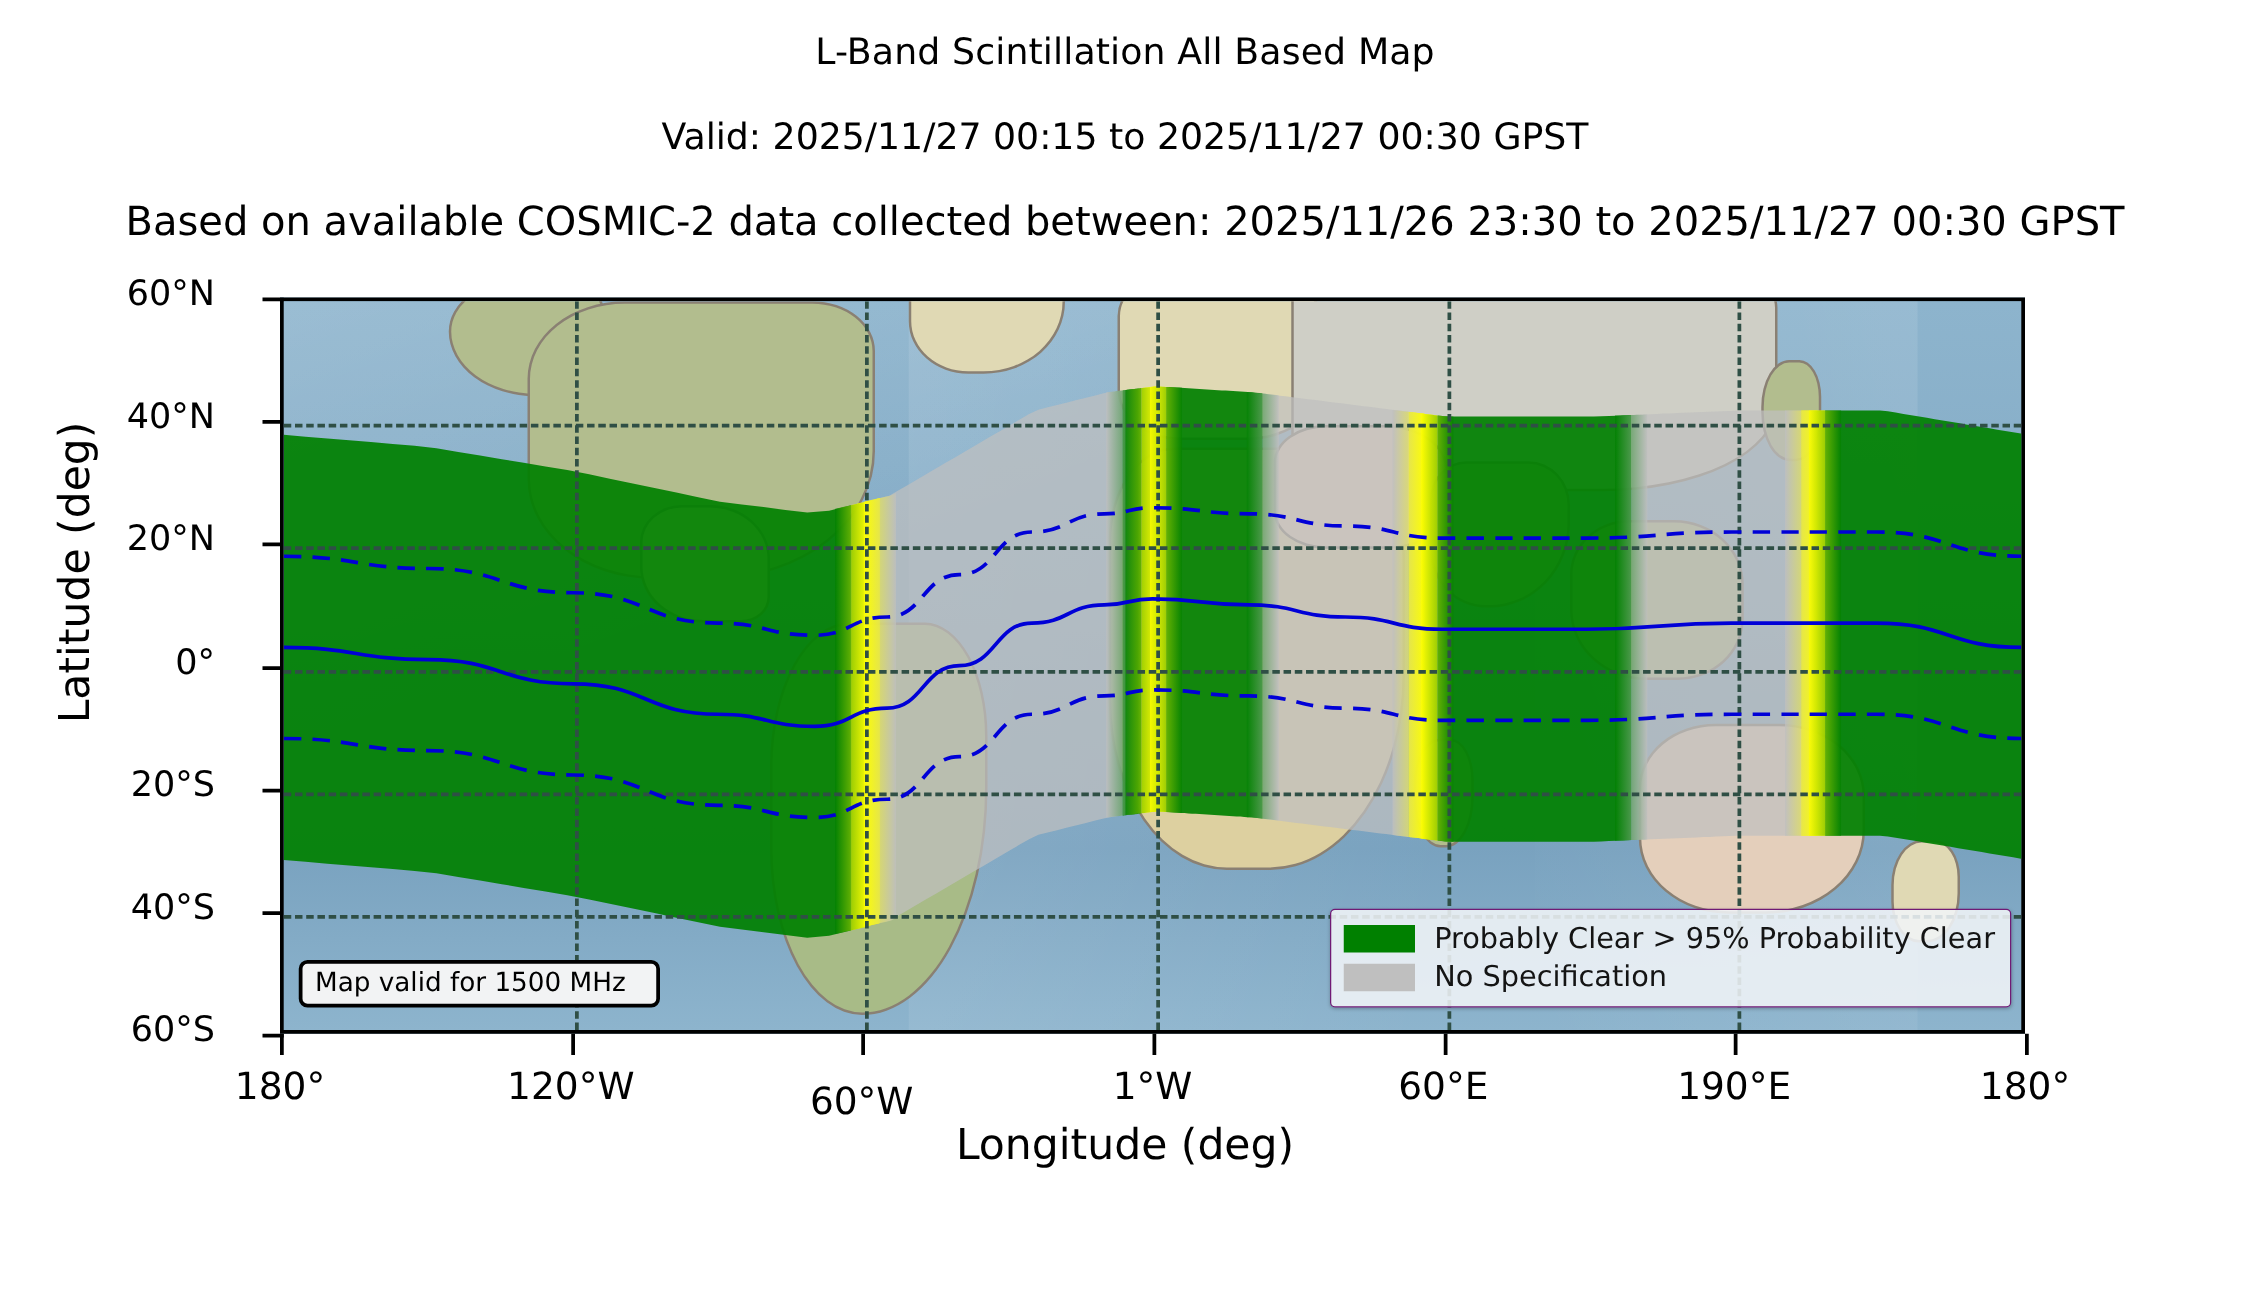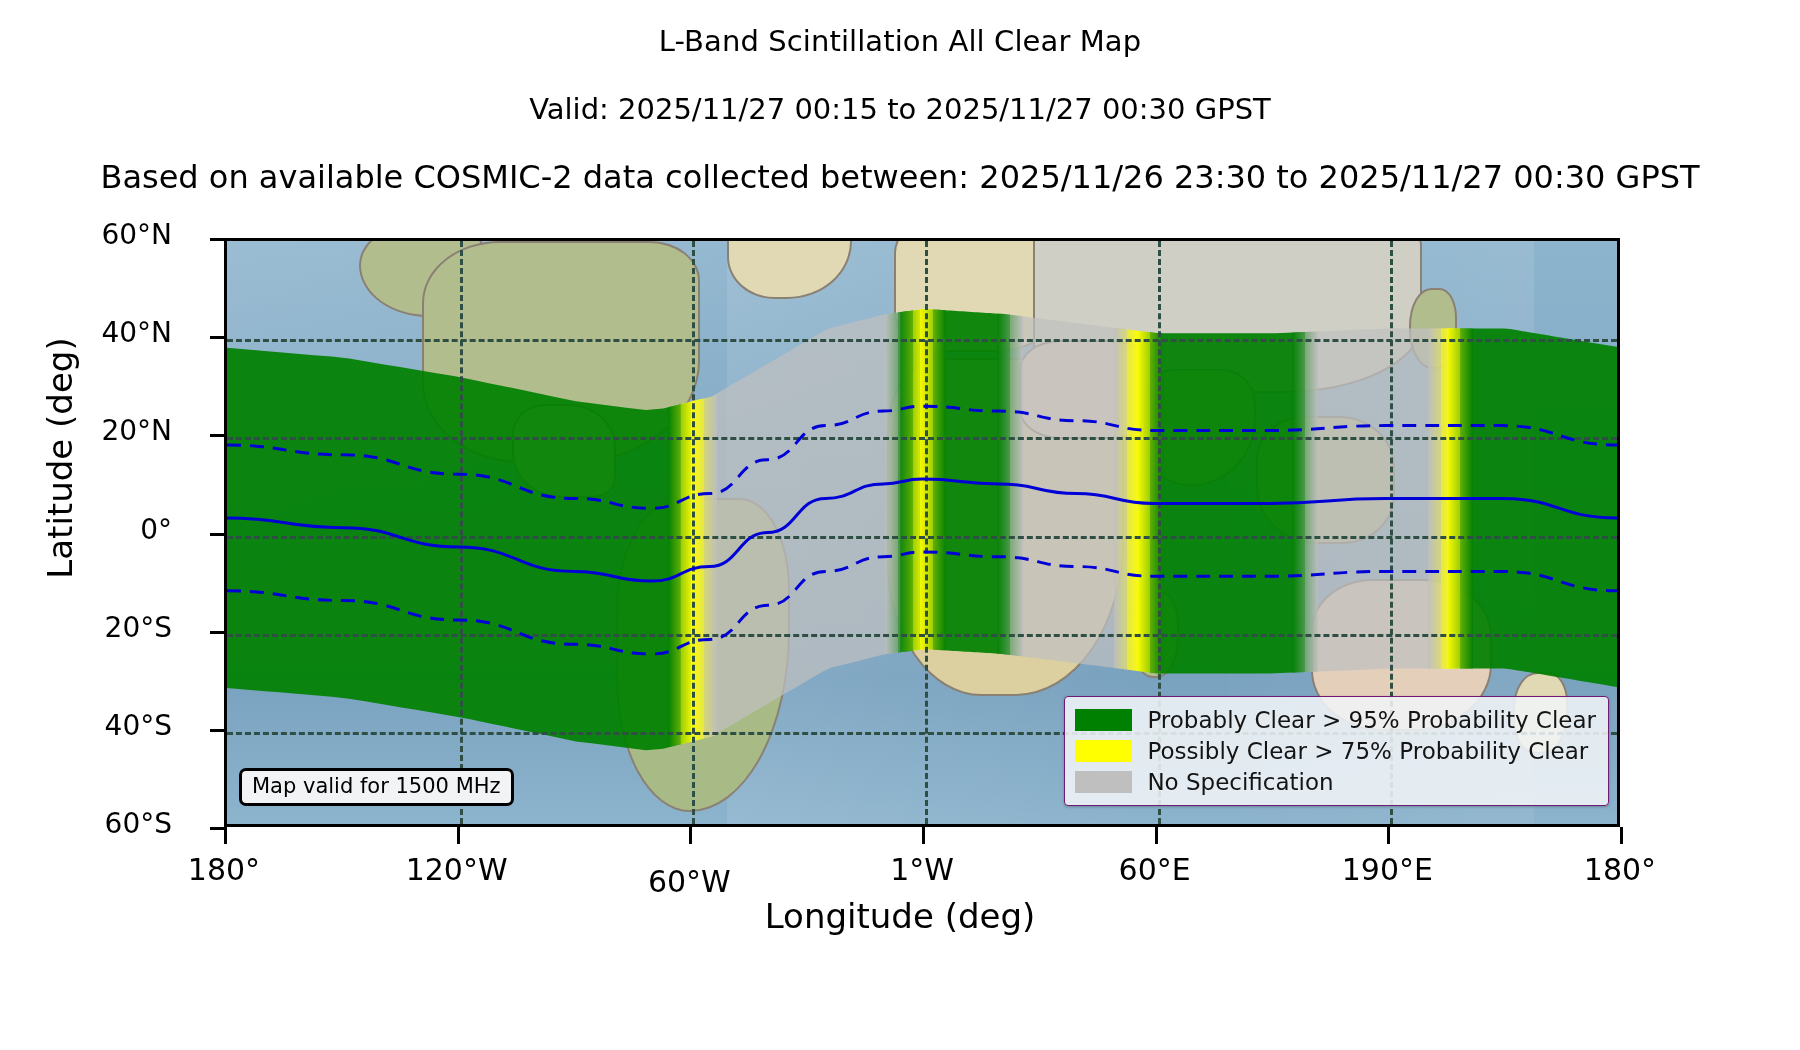--- a/index.html
+++ b/index.html
@@ -163,21 +163,21 @@
   }
 
   
   .anno-box {
     position: absolute;
     left: 12px;
     bottom: 18px;
     background: #f2f3f4;
     border: 3px solid #000000;
     border-radius: 7px;
-    padding: 3px 10px 5px 10px;
+    padding: 3px 24px 5px 10px;
   }
   .anno-text {
     font-size: 21px;
     color: #000000;
     white-space: nowrap;
   }
 
   
   .tick-y {
     position: absolute;
@@ -223,21 +223,21 @@
     text-align: center;
     font-size: 34px;
     transform: rotate(-90deg);
     transform-origin: center center;
   }
 </style>
 </head>
 <body>
 
 <div class="title-block">
-  <div class="title-main">L-Band Scintillation All Clear Map</div>
+  <div class="title-main">L-Band Scintillation All Based Map</div>
   <div class="title-sub">Valid: 2025/11/27 00:15 to 2025/11/27 00:30 GPST</div>
   <div class="title-source">Based on available COSMIC-2 data collected between: 2025/11/26 23:30 to 2025/11/27 00:30 GPST</div>
 </div>
 
 <div id="y-axis">
     <div class="tick-y" style="top: 238px;"></div>
     <div class="ticklabel-y" style="top: 218px;">60°N</div>
     <div class="tick-y" style="top: 336.167px;"></div>
     <div class="ticklabel-y" style="top: 316.167px;">40°N</div>
     <div class="tick-y" style="top: 434.333px;"></div>
@@ -324,24 +324,20 @@
     <div class="anno-box">
       <span class="anno-text">Map valid for 1500 MHz</span>
     </div>
 
     <div class="legend" id="legend">
         <div class="legend-row">
           <span class="legend-swatch" style="background: rgb(0, 128, 0);"></span>
           <span class="legend-label">Probably Clear &gt; 95% Probability Clear</span>
         </div>
         <div class="legend-row">
-          <span class="legend-swatch" style="background: rgb(255, 255, 0);"></span>
-          <span class="legend-label">Possibly Clear &gt; 75% Probability Clear</span>
-        </div>
-        <div class="legend-row">
           <span class="legend-swatch" style="background: rgb(191, 191, 191);"></span>
           <span class="legend-label">No Specification</span>
         </div>
       </div>
 
   </div>
 </div>
 
 <div id="x-axis">
     <div class="tick-x" style="left: 224px;"></div>

